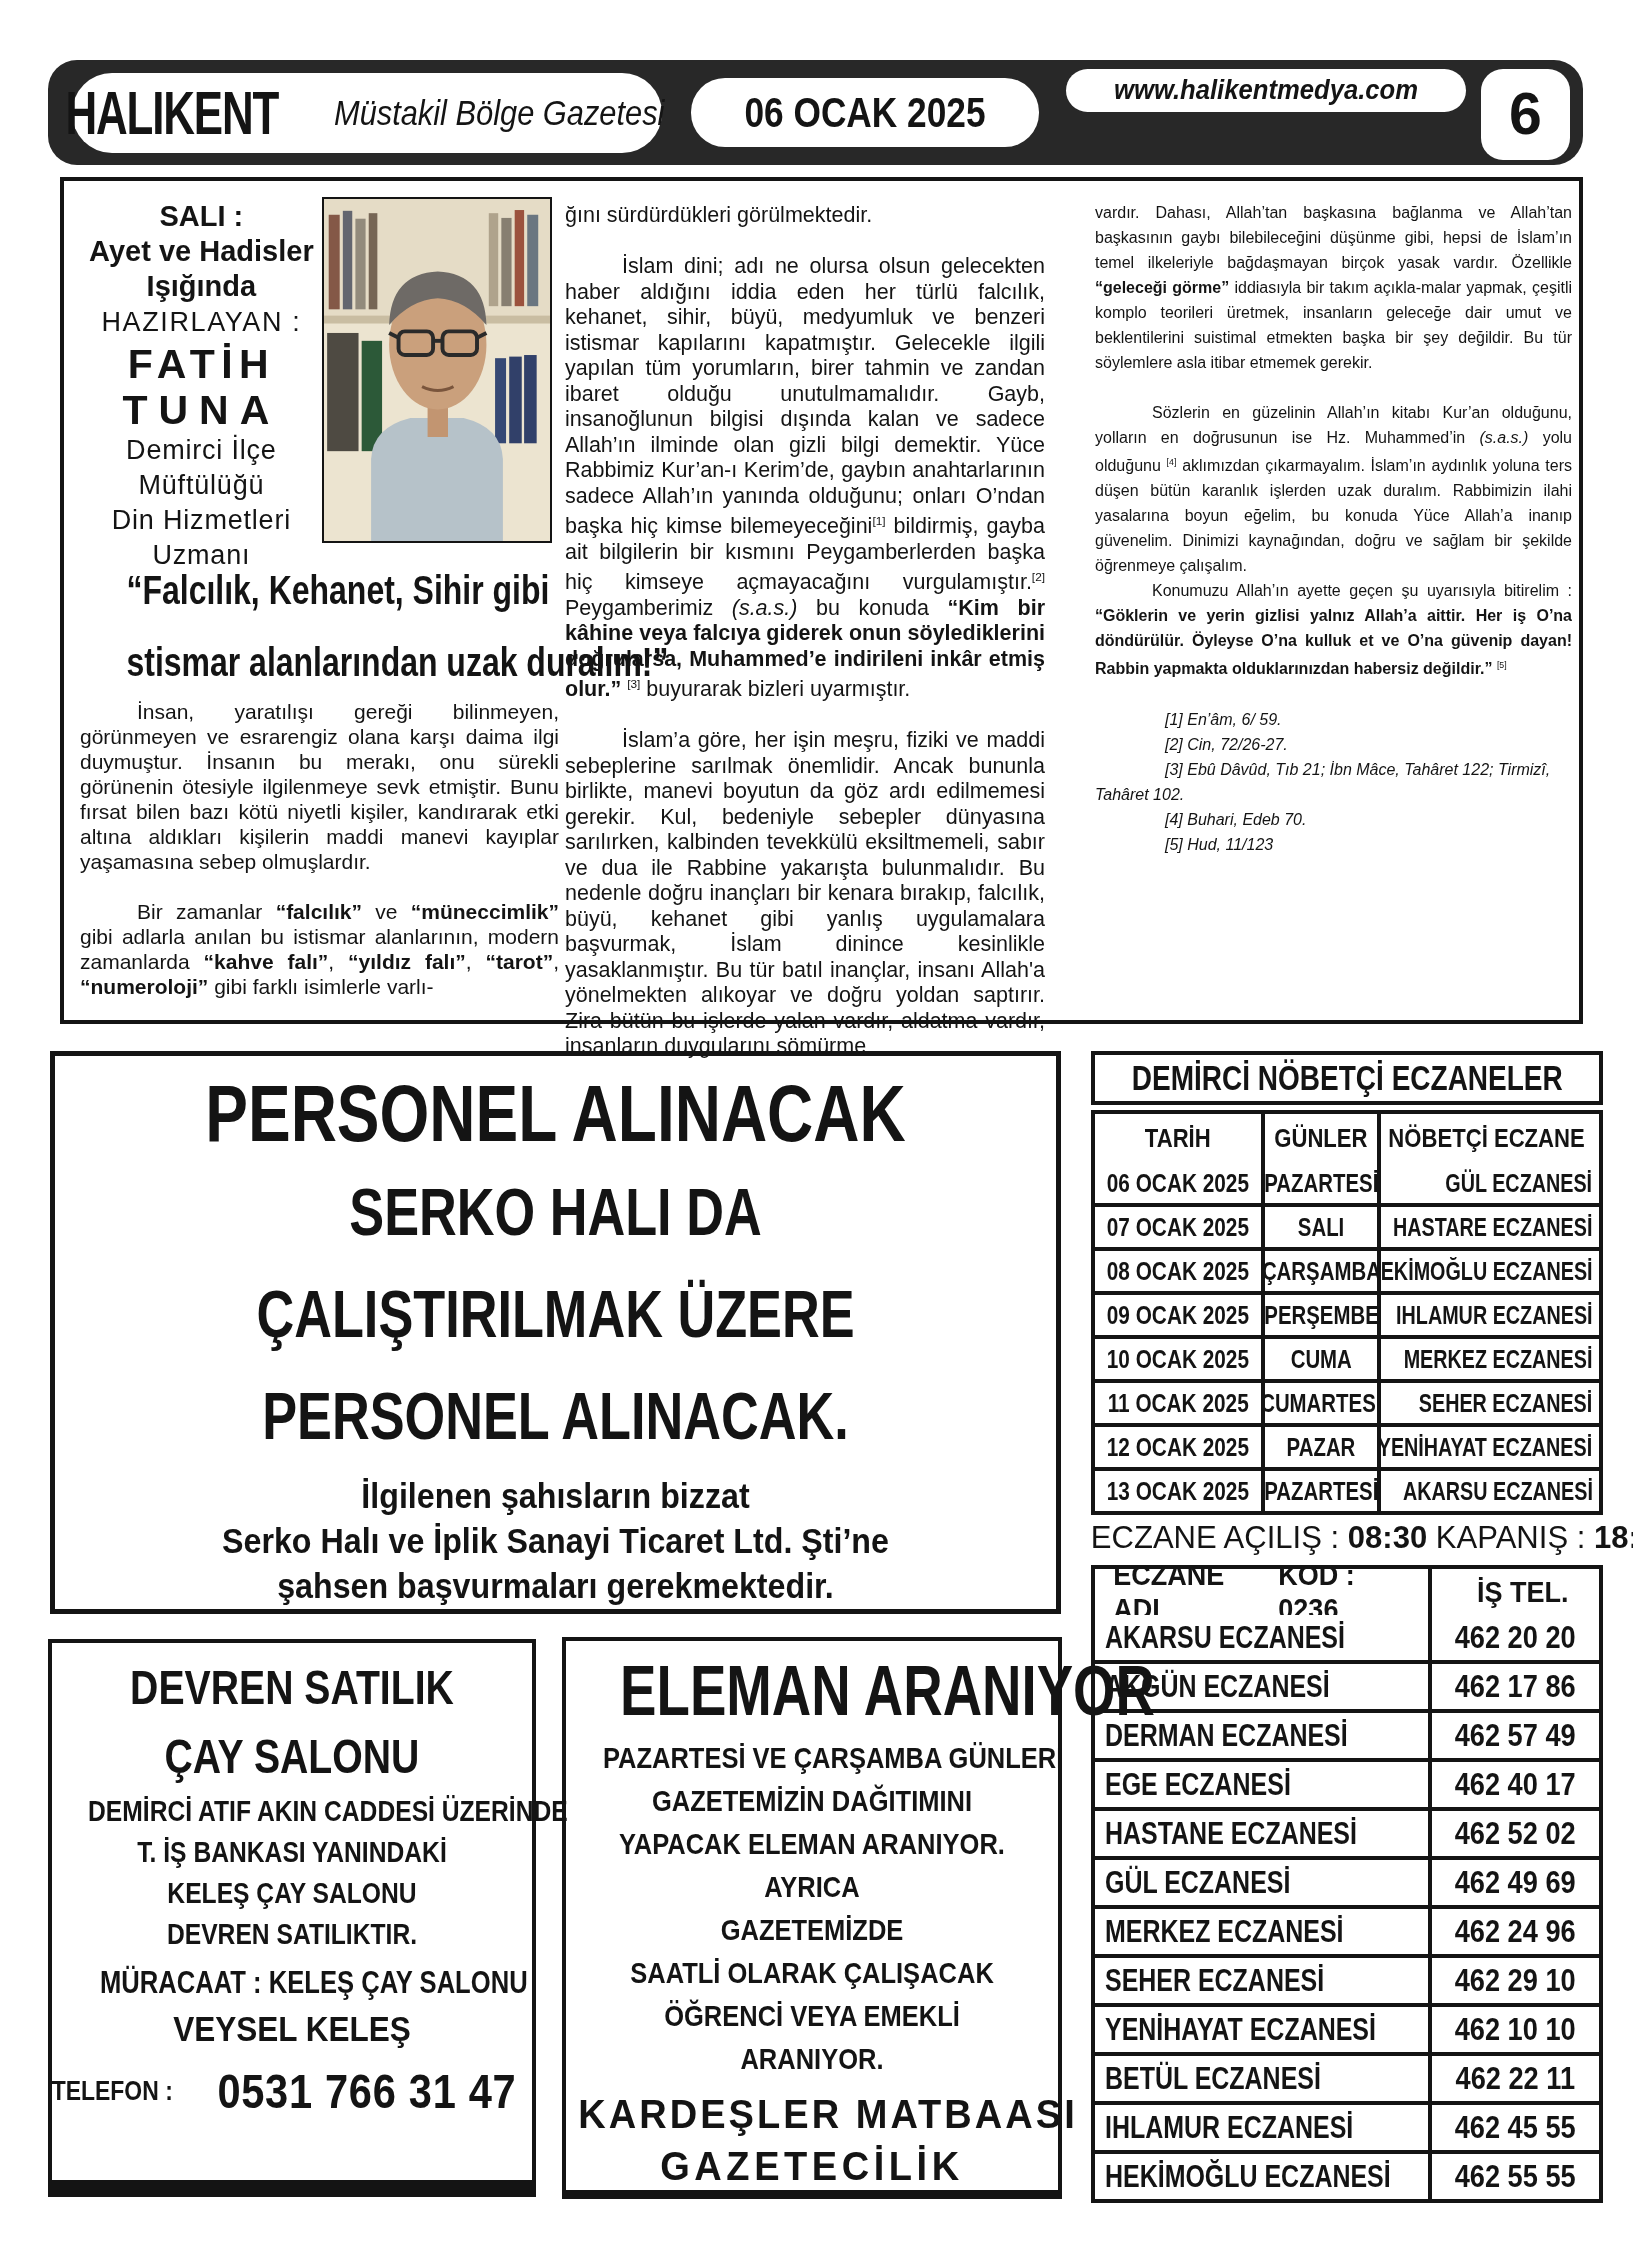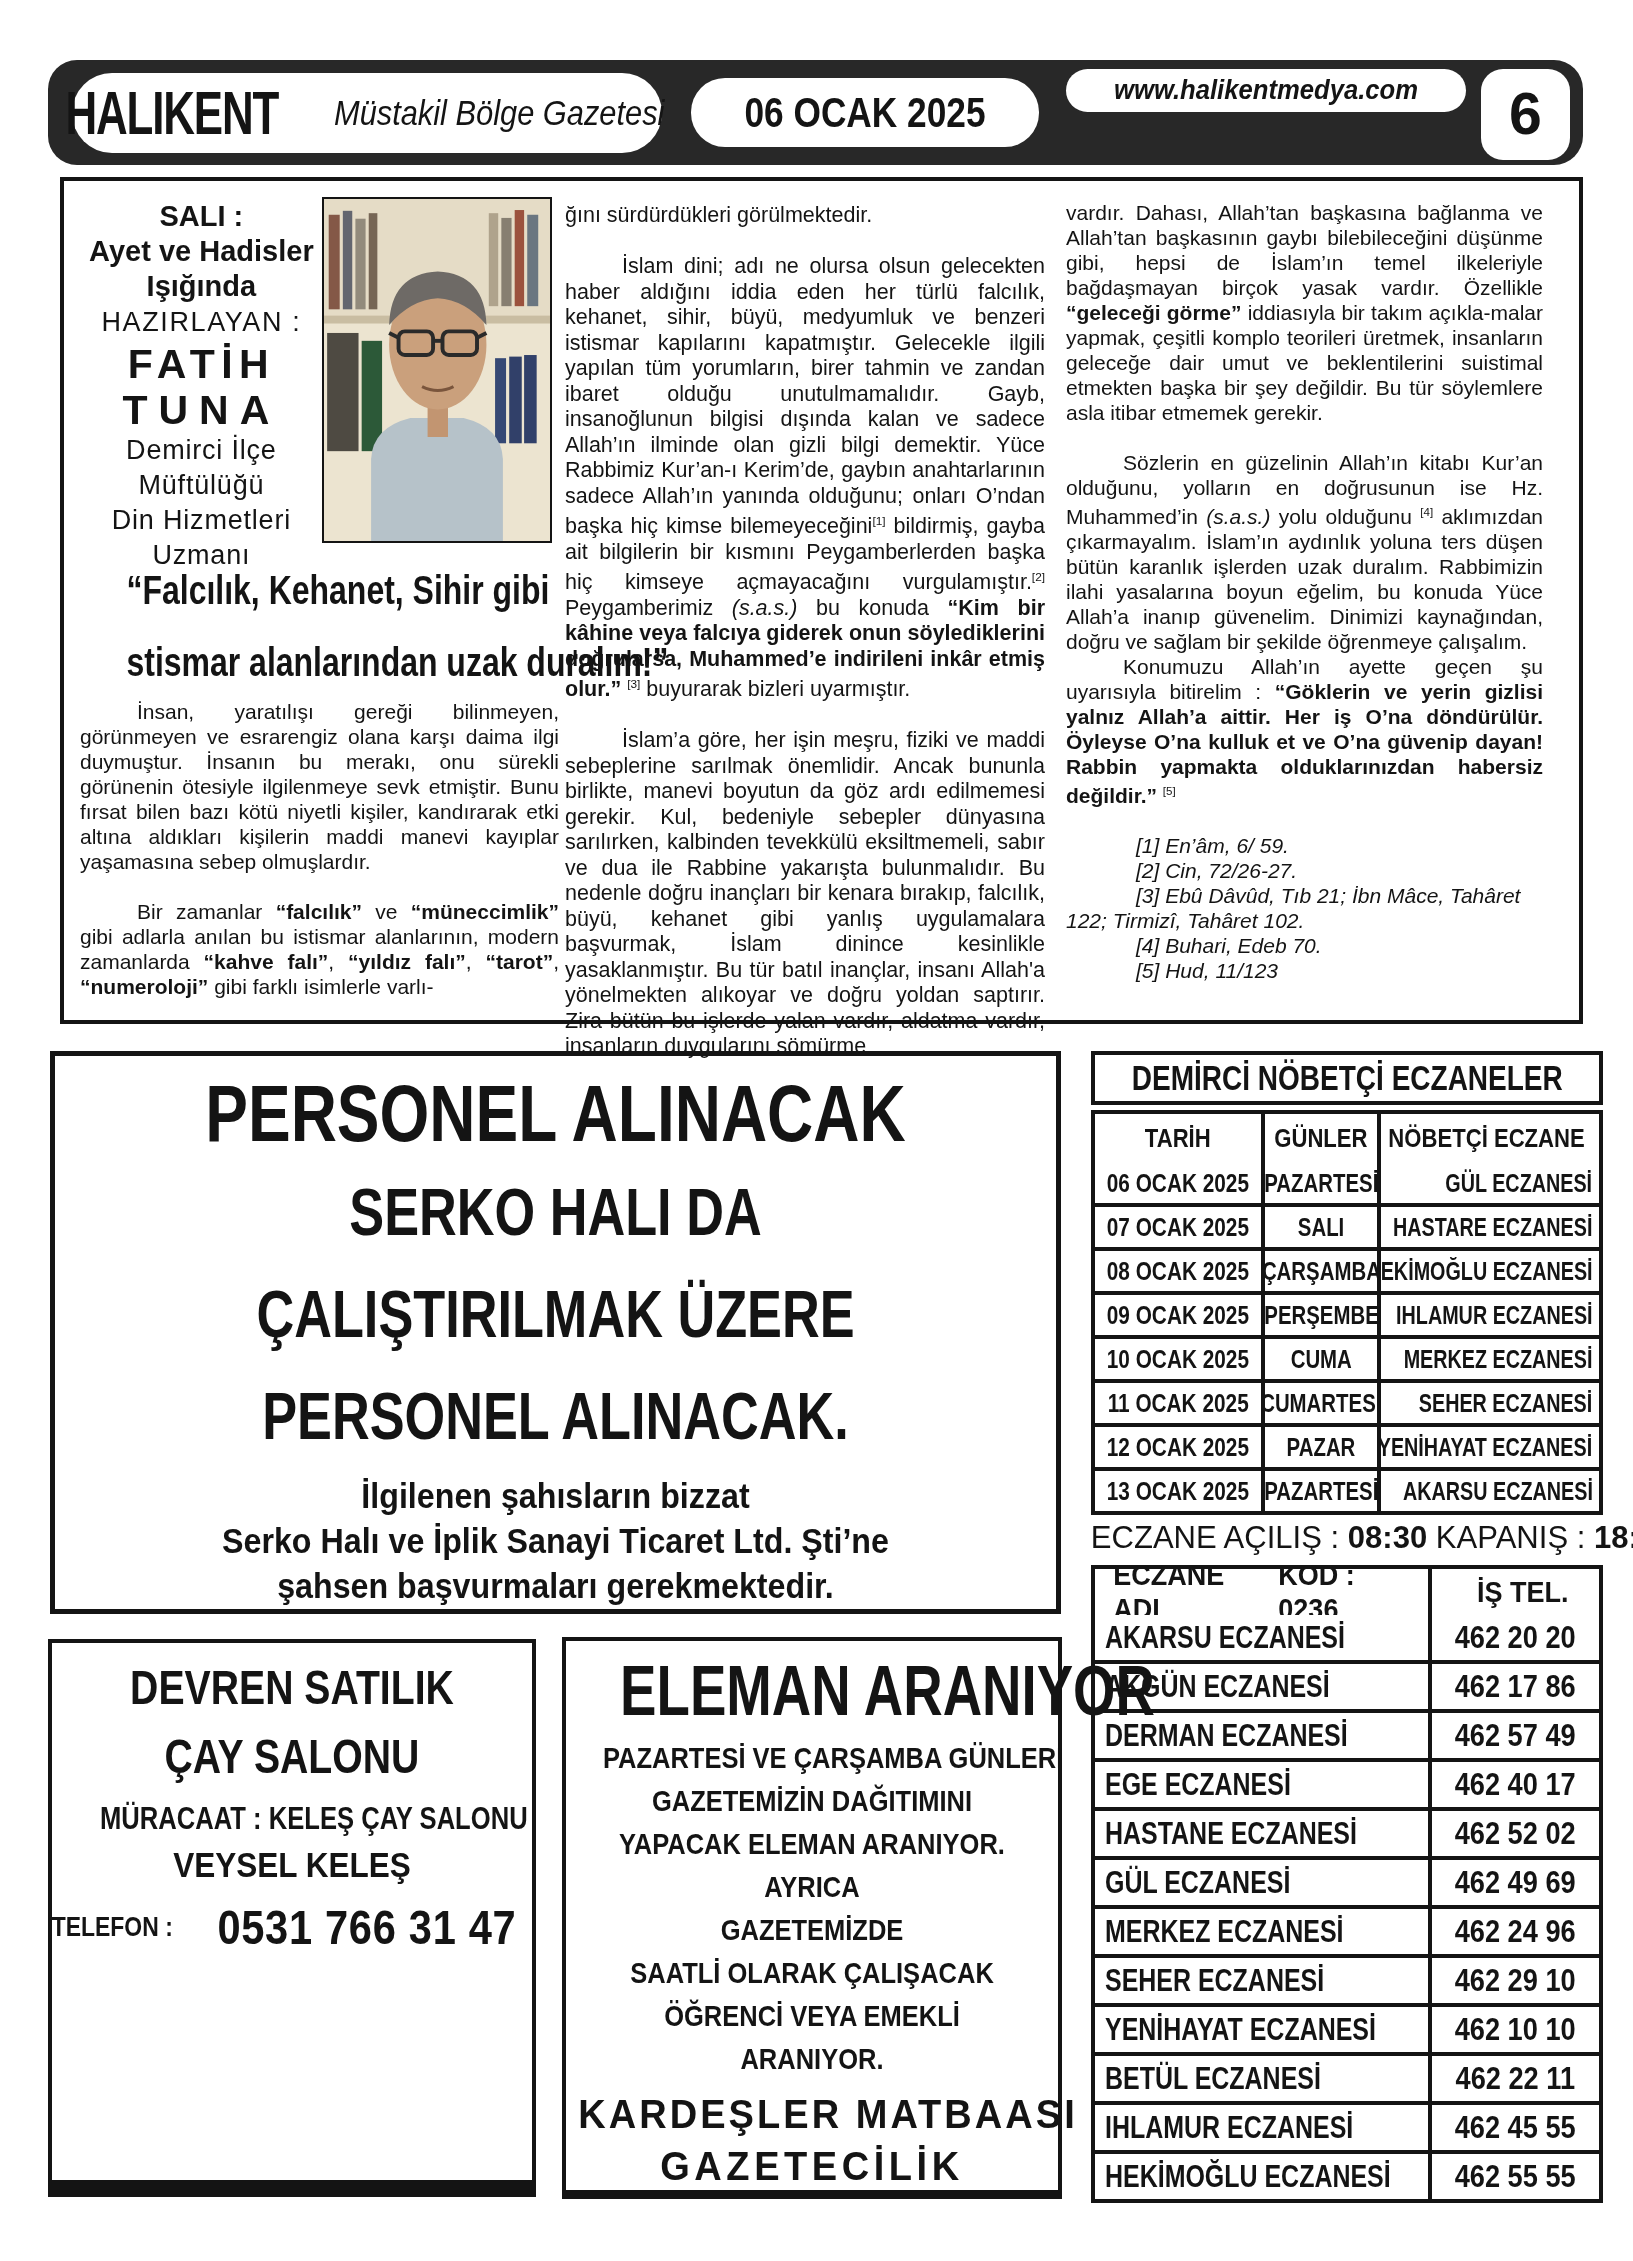--- a/index.html
+++ b/index.html
@@ -28,21 +28,21 @@
   .a-konu{font-size:29px;font-weight:700;line-height:35px;}
   .a-haz{font-size:27px;line-height:37px;letter-spacing:1.6px;}
   .a-name{font-size:41px;font-weight:700;line-height:46px;letter-spacing:6.4px;}
   .auth-line{font-size:27px;line-height:35px;letter-spacing:0.8px;}
   .photo{left:258px;top:16px;width:230px;height:346px;border:2.4px solid #141414;box-sizing:border-box;background:#e9e2d2;}
   .headline{left:8px;top:373px;width:495px;text-align:center;font-weight:700;}
   .hl-line{font-size:41px;line-height:72px;transform:scaleX(.78);transform-origin:50% 50%;white-space:nowrap;}
   .col{position:absolute;text-align:justify;}
   .col1{left:16px;top:518px;width:479px;font-size:21px;line-height:25px;}
   .col2{left:501px;top:22px;width:480px;font-size:21.5px;line-height:25.5px;}
-  .col3{left:1002px;top:19px;width:477px;font-size:21px;line-height:25px;}
+  .col3{left:1031px;top:19px;width:477px;font-size:16px;line-height:25px;}
   .par{margin:0 0 25px 0;}
   .col2 .par{margin-bottom:25.5px;}
   .par:last-child{margin-bottom:0;}
   .indent{text-indent:57px;}
   .b{font-weight:700;}
   .i{font-style:italic;}
   .sup{font-size:.55em;vertical-align:super;font-weight:400;}
   .fn{font-style:italic;text-indent:70px;text-align:left;}
   .fn-wrap .fn{line-height:25px;}
 
@@ -431,20 +431,26 @@
         <div class="td p-tel">
           <span class="cx">462 55 55</span>
         </div>
       </div>
     </div>
 </div>
 
 <div class="abs cay-box">
   <div class="c-t1">DEVREN SATILIK</div>
   <div class="c-t1" style="margin-top:0;">ÇAY SALONU</div>
+  <div>
+      <div class="cay-line">DEMİRCİ ATIF AKIN CADDESİ ÜZERİNDE</div>
+      <div class="cay-line">T.  İŞ BANKASI YANINDAKİ</div>
+      <div class="cay-line">KELEŞ ÇAY SALONU</div>
+      <div class="cay-line">DEVREN SATILIKTIR.</div>
+    </div>
   <div class="c-mur">MÜRACAAT : KELEŞ ÇAY SALONU</div>
   <div class="c-name">VEYSEL KELEŞ</div>
   <div class="c-tel">
     <span class="c-tel-label">TELEFON :</span>
     <span class="c-tel-num">0531 766 31 47</span>
   </div>
 </div>
 
 <div class="abs eleman-box">
   <div class="e-title">ELEMAN ARANIYOR</div>

